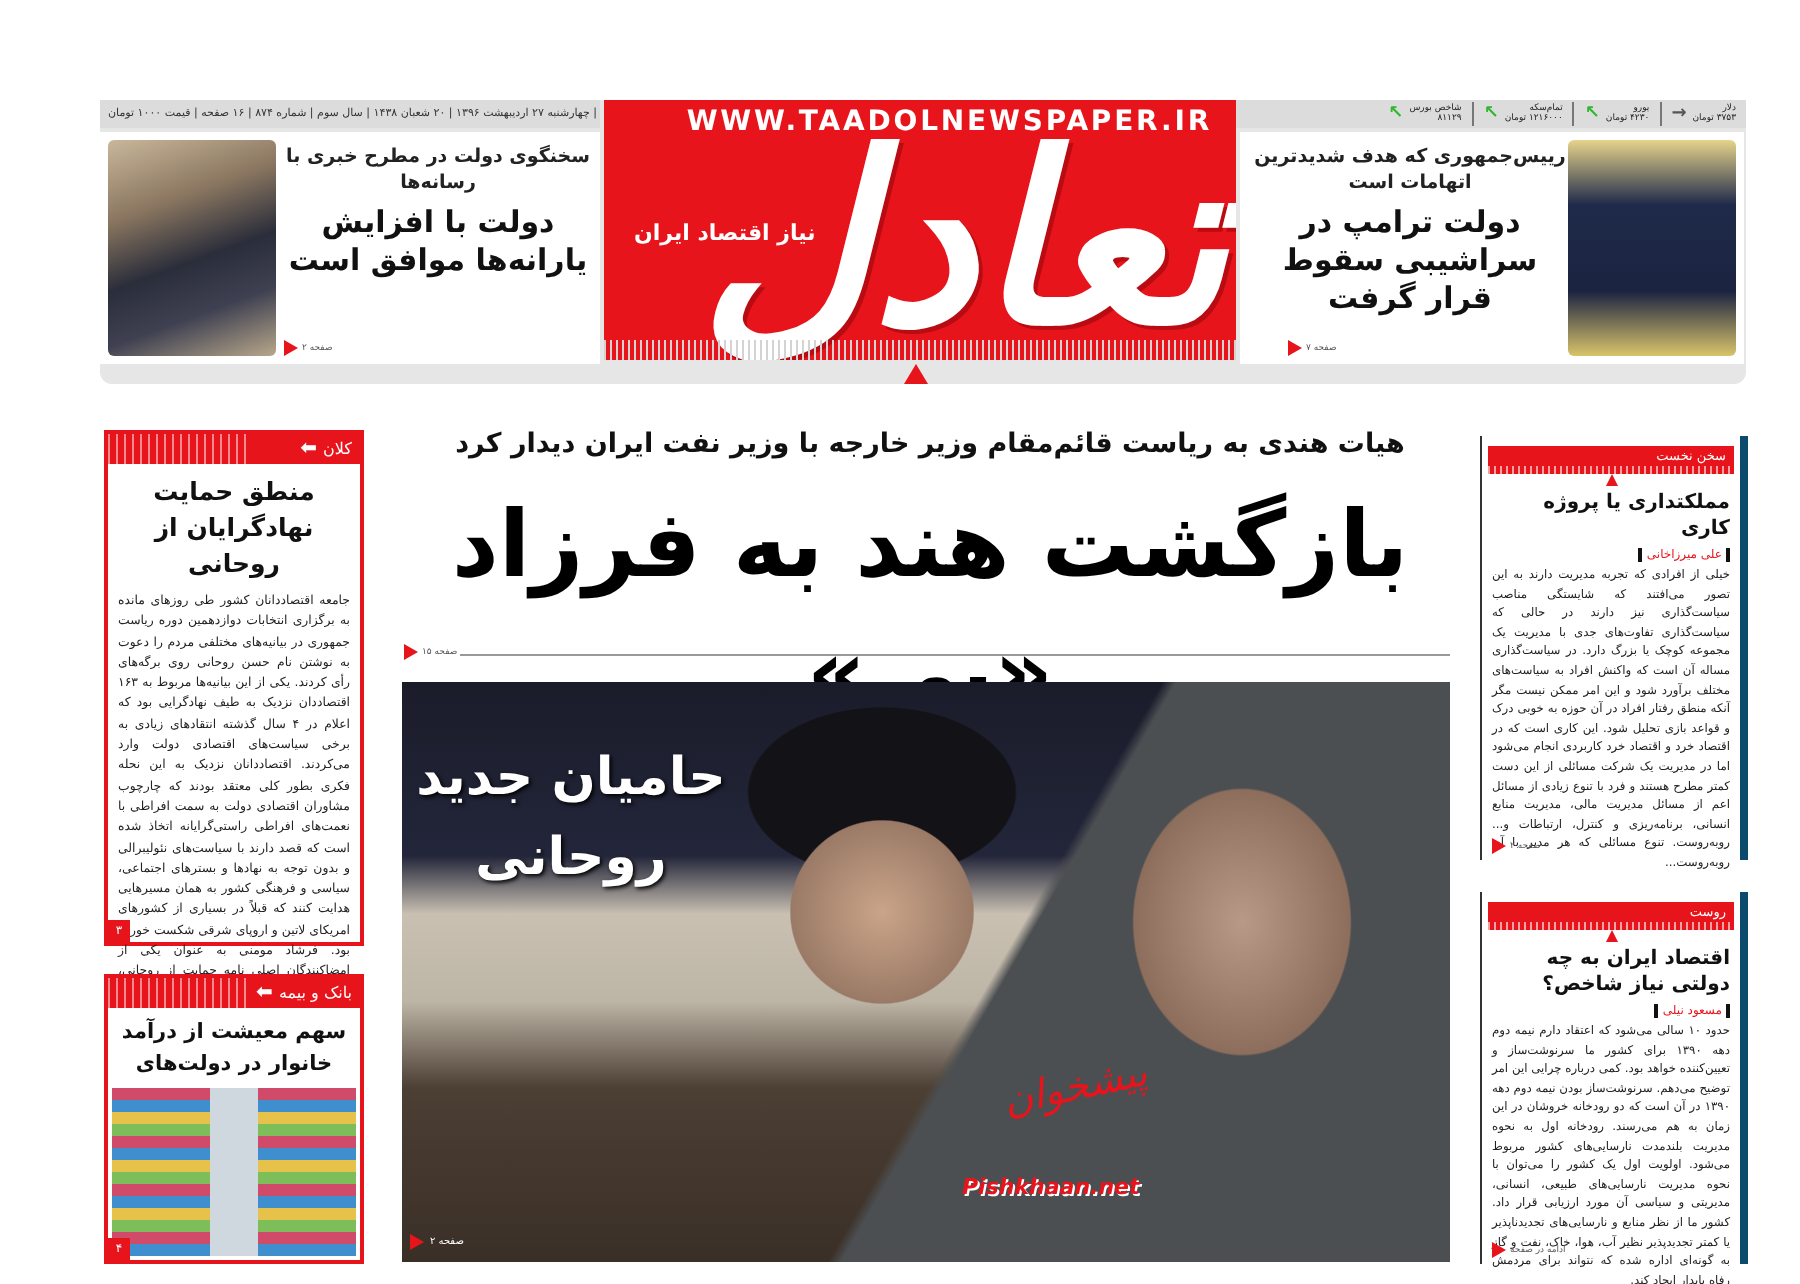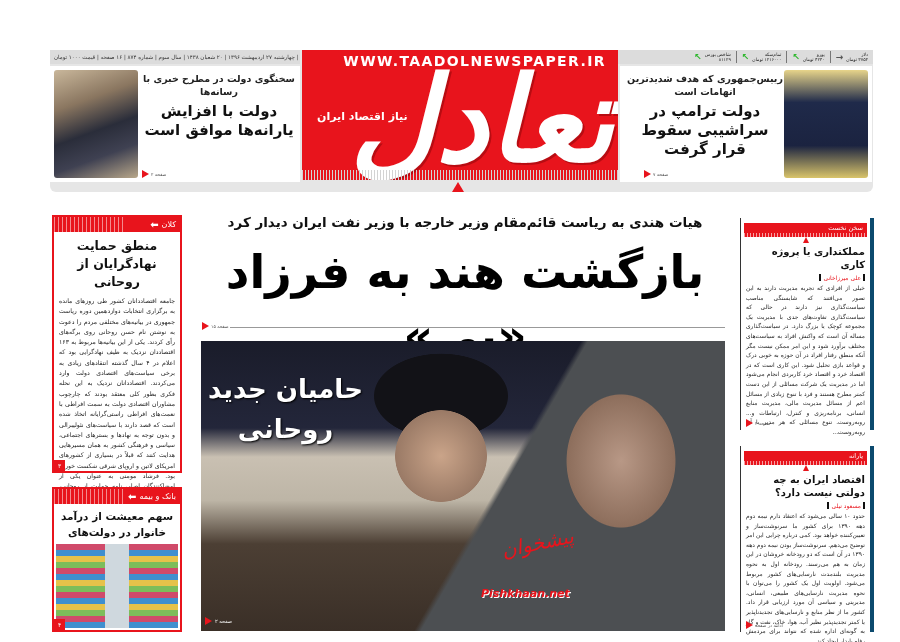--- a/index.html
+++ b/index.html
@@ -289,24 +289,24 @@
   <div class="rcol-author"><span>علی میرزاخانی</span></div>
   <div class="rcol-body">خیلی از افرادی که تجربه مدیریت دارند به این تصور می‌افتند که شایستگی مناصب سیاست‌گذاری نیز دارند در حالی که سیاست‌گذاری تفاوت‌های جدی با مدیریت یک مجموعه کوچک یا بزرگ دارد. در سیاست‌گذاری مساله آن است که واکنش افراد به سیاست‌های مختلف برآورد شود و این امر ممکن نیست مگر آنکه منطق رفتار افراد در آن حوزه به خوبی درک و قواعد بازی تحلیل شود. این کاری است که در اقتصاد خرد و اقتصاد خرد کاربردی انجام می‌شود اما در مدیریت یک شرکت مسائلی از این دست کمتر مطرح هستند و فرد با تنوع زیادی از مسائل اعم از مسائل مدیریت مالی، مدیریت منابع انسانی، برنامه‌ریزی و کنترل، ارتباطات و... روبه‌روست. تنوع مسائلی که هر مدیر با آن روبه‌روست...</div>
   <div class="rcol-ref">
     <span class="red-tri"></span>
     <span>صفحه ۲</span>
   </div>
 </div>
 
 <div class="rcol rcol-analysis">
   <div class="rcol-head">
-    <span class="rcol-head-label">یارانه</span>
+    <span class="rcol-head-label">روست</span>
     <span class="ticks"></span>
   </div>
   <div class="rcol-pointer"></div>
-  <div class="rcol-title">اقتصاد ایران به چه دولتی نیست دارد؟</div>
+  <div class="rcol-title">اقتصاد ایران به چه دولتی نیاز شاخص؟</div>
   <div class="rcol-author"><span>مسعود نیلی</span></div>
   <div class="rcol-body">حدود ۱۰ سالی می‌شود که اعتقاد دارم نیمه دوم دهه ۱۳۹۰ برای کشور ما سرنوشت‌ساز و تعیین‌کننده خواهد بود. کمی درباره چرایی این امر توضیح می‌دهم. سرنوشت‌ساز بودن نیمه دوم دهه ۱۳۹۰ در آن است که دو رودخانه خروشان در این زمان به هم می‌رسند. رودخانه اول به نحوه مدیریت بلندمدت نارسایی‌های کشور مربوط می‌شود. اولویت اول یک کشور را می‌توان با نحوه مدیریت نارسایی‌های طبیعی، انسانی، مدیریتی و سیاسی آن مورد ارزیابی قرار داد. کشور ما از نظر منابع و نارسایی‌های تجدیدناپذیر یا کمتر تجدیدپذیر نظیر آب، هوا، خاک، نفت و گاز به گونه‌ای اداره شده که نتواند برای مردمش رفاه پایدار ایجاد کند.</div>
   <div class="rcol-ref">
     <span class="red-tri"></span>
     <span>ادامه در صفحه</span>
   </div>
 </div>
 
 </body></html>

